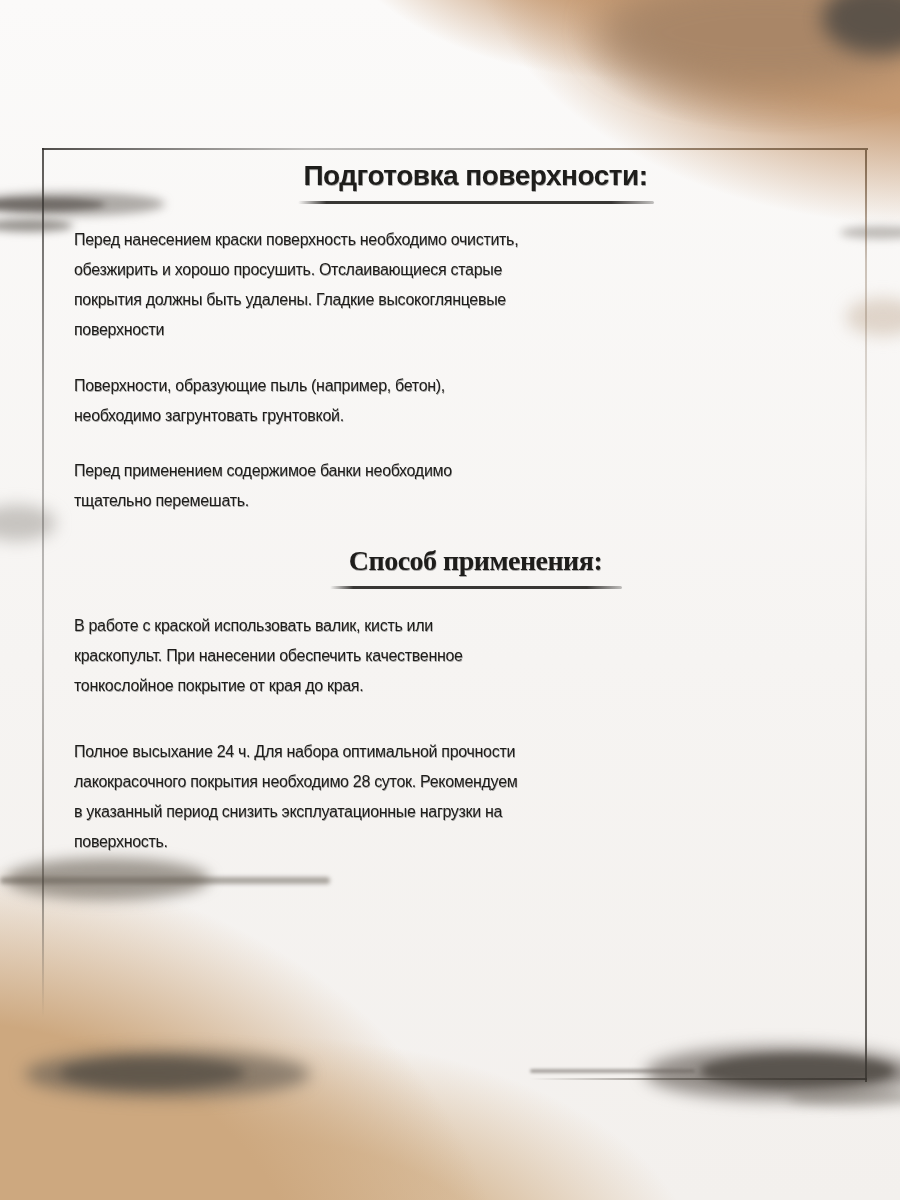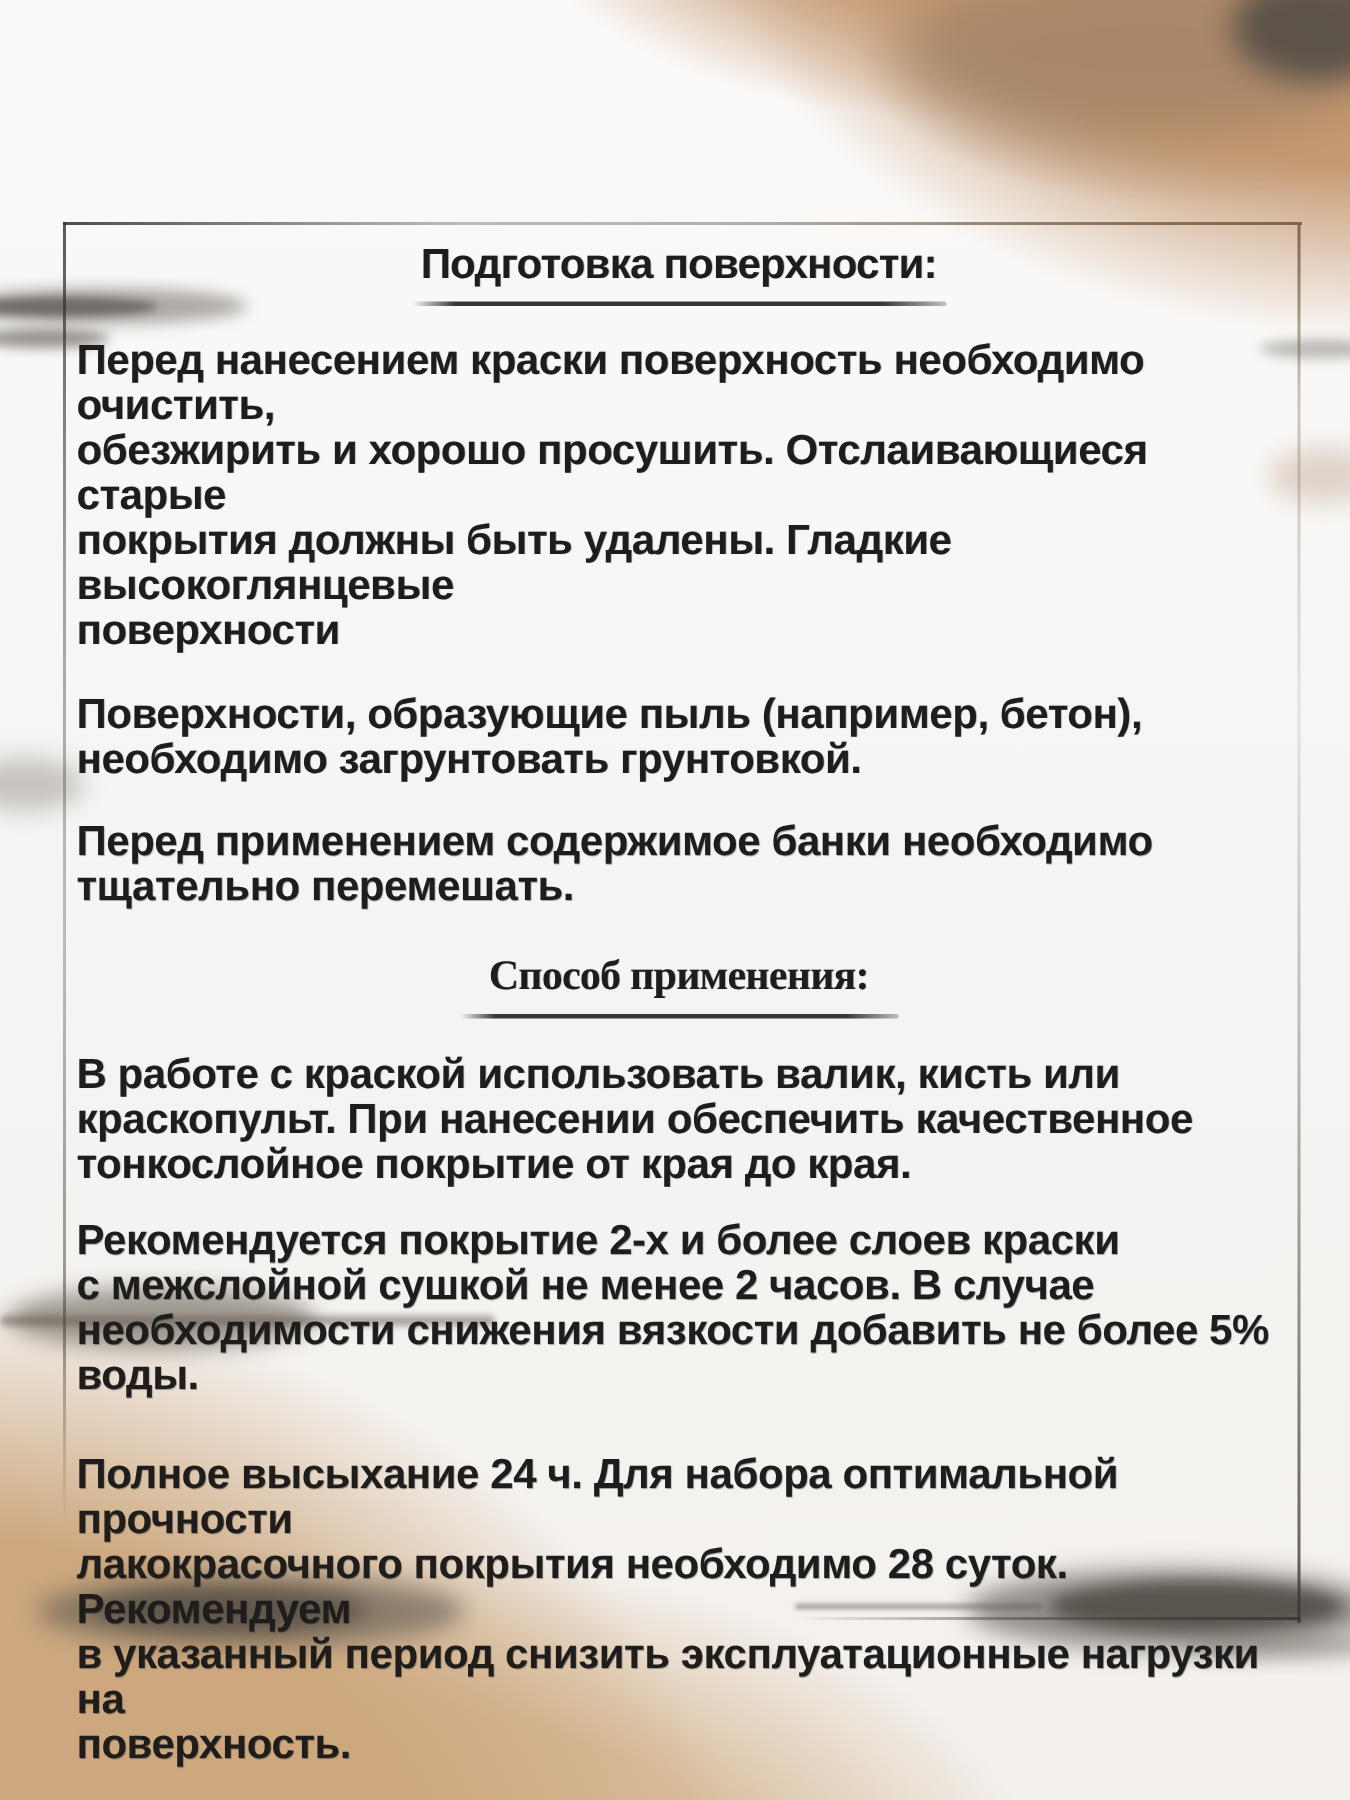--- a/index.html
+++ b/index.html
@@ -41,32 +41,32 @@
   .sm-l-mid{left:-22px;top:505px;width:78px;height:36px;background:rgba(152,147,142,.5);filter:blur(8px);}
   .sm-l-low{left:5px;top:858px;width:205px;height:42px;background:rgba(104,95,84,.6);filter:blur(7px);}
   .sm-l-low-tail{left:0;top:877px;width:330px;height:7px;border-radius:4px;background:rgba(95,87,78,.5);filter:blur(2px);}
   .sm-bl{left:25px;top:1050px;width:285px;height:48px;background:rgba(100,92,83,.65);filter:blur(8px);}
   .sm-bl-core{left:60px;top:1058px;width:185px;height:30px;background:rgba(80,74,66,.7);filter:blur(6px);}
   .sm-br{left:645px;top:1046px;width:275px;height:54px;background:rgba(105,99,92,.7);filter:blur(8px);}
   .sm-br-core{left:700px;top:1054px;width:195px;height:34px;background:rgba(75,70,64,.8);filter:blur(5px);}
   .sm-br-tail{left:530px;top:1069px;width:165px;height:4px;border-radius:2px;background:rgba(110,104,98,.55);filter:blur(1.5px);}
   .sm-br-low{left:788px;top:1088px;width:135px;height:18px;background:rgba(120,113,105,.5);filter:blur(6px);}
   
-  .content{position:absolute;left:51px;top:160px;width:803px;color:var(--ink,#1e1d1b);}
+  .content{position:absolute;left:74px;top:160px;width:803px;color:var(--ink,#1e1d1b);}
   .section-head{text-align:center;margin:0;}
   .section-title{
     font-size:28px;font-weight:bold;letter-spacing:-0.5px;line-height:32px;
     text-shadow:.5px .5px .5px rgba(20,20,20,.35);
   }
   .head-underline{height:3px;margin:9px auto 0;border-radius:2px;
     background:linear-gradient(90deg,rgba(30,28,26,0),rgba(30,28,26,.88) 8%,rgba(30,28,26,.88) 88%,rgba(30,28,26,.25));}
   .ul-1{width:356px;}
   .ul-2{width:292px;}
   .para{
-    margin:0;font-size:28px;font-weight:bold;line-height:30px;letter-spacing:-0.3px;
+    margin:0;font-size:16px;font-weight:normal;line-height:30px;letter-spacing:-0.3px;
     white-space:pre-line;text-shadow:.5px .5px .5px rgba(20,20,20,.35);
   }
   #p1{margin-top:21px;}
   #p2{margin-top:22px;}
   #p3{margin-top:26px;}
   #p4{margin-top:25px;}
   #sec2-head{margin-top:29px;font-family:Liberation Serif, serif;}
   #p5{margin-top:22px;}
   #p6{margin-top:21px;}
   #p7{margin-top:36px;}
@@ -112,21 +112,17 @@
   <p class="para" id="p4">Перед применением содержимое банки необходимо
 тщательно перемешать.</p>
 
   <div class="section-head" id="sec2-head">
     <div class="section-title">Способ применения:</div>
     <div class="head-underline ul-2"></div>
   </div>
   <p class="para" id="p5">В работе с краской использовать валик, кисть или
 краскопульт. При нанесении обеспечить качественное
 тонкослойное покрытие от края до края.</p>
-  <p class="para" id="p6">Рекомендуется покрытие 2-х и более слоев краски
-с межслойной сушкой не менее 2 часов. В случае
-необходимости снижения вязкости добавить не более 5%
-воды.</p>
   <p class="para" id="p7">Полное высыхание 24 ч. Для набора оптимальной прочности
 лакокрасочного покрытия необходимо 28 суток. Рекомендуем
 в указанный период снизить эксплуатационные нагрузки на
 поверхность.</p>
 </div>
 
 </body></html>

